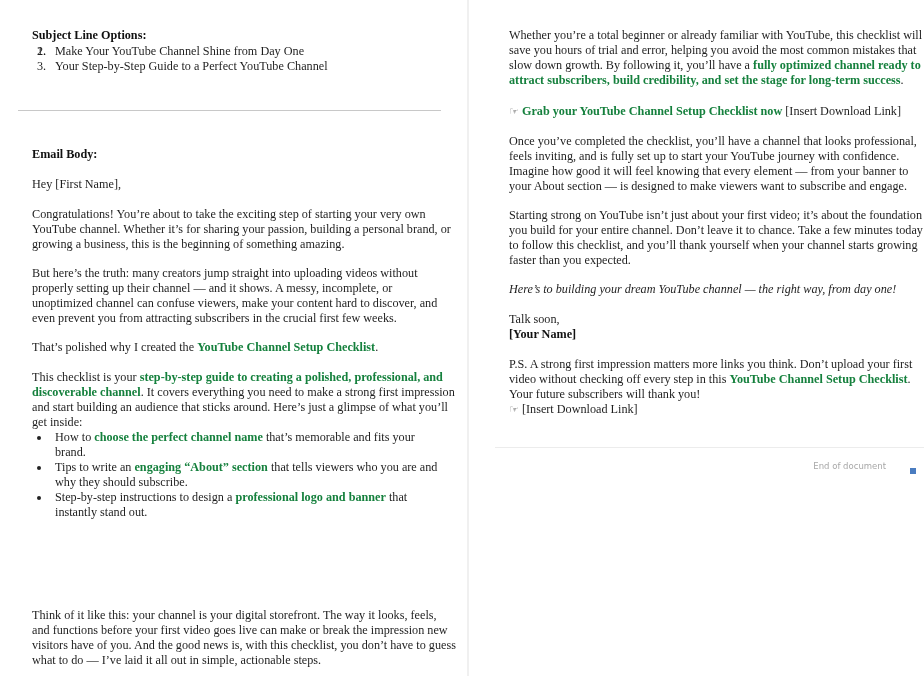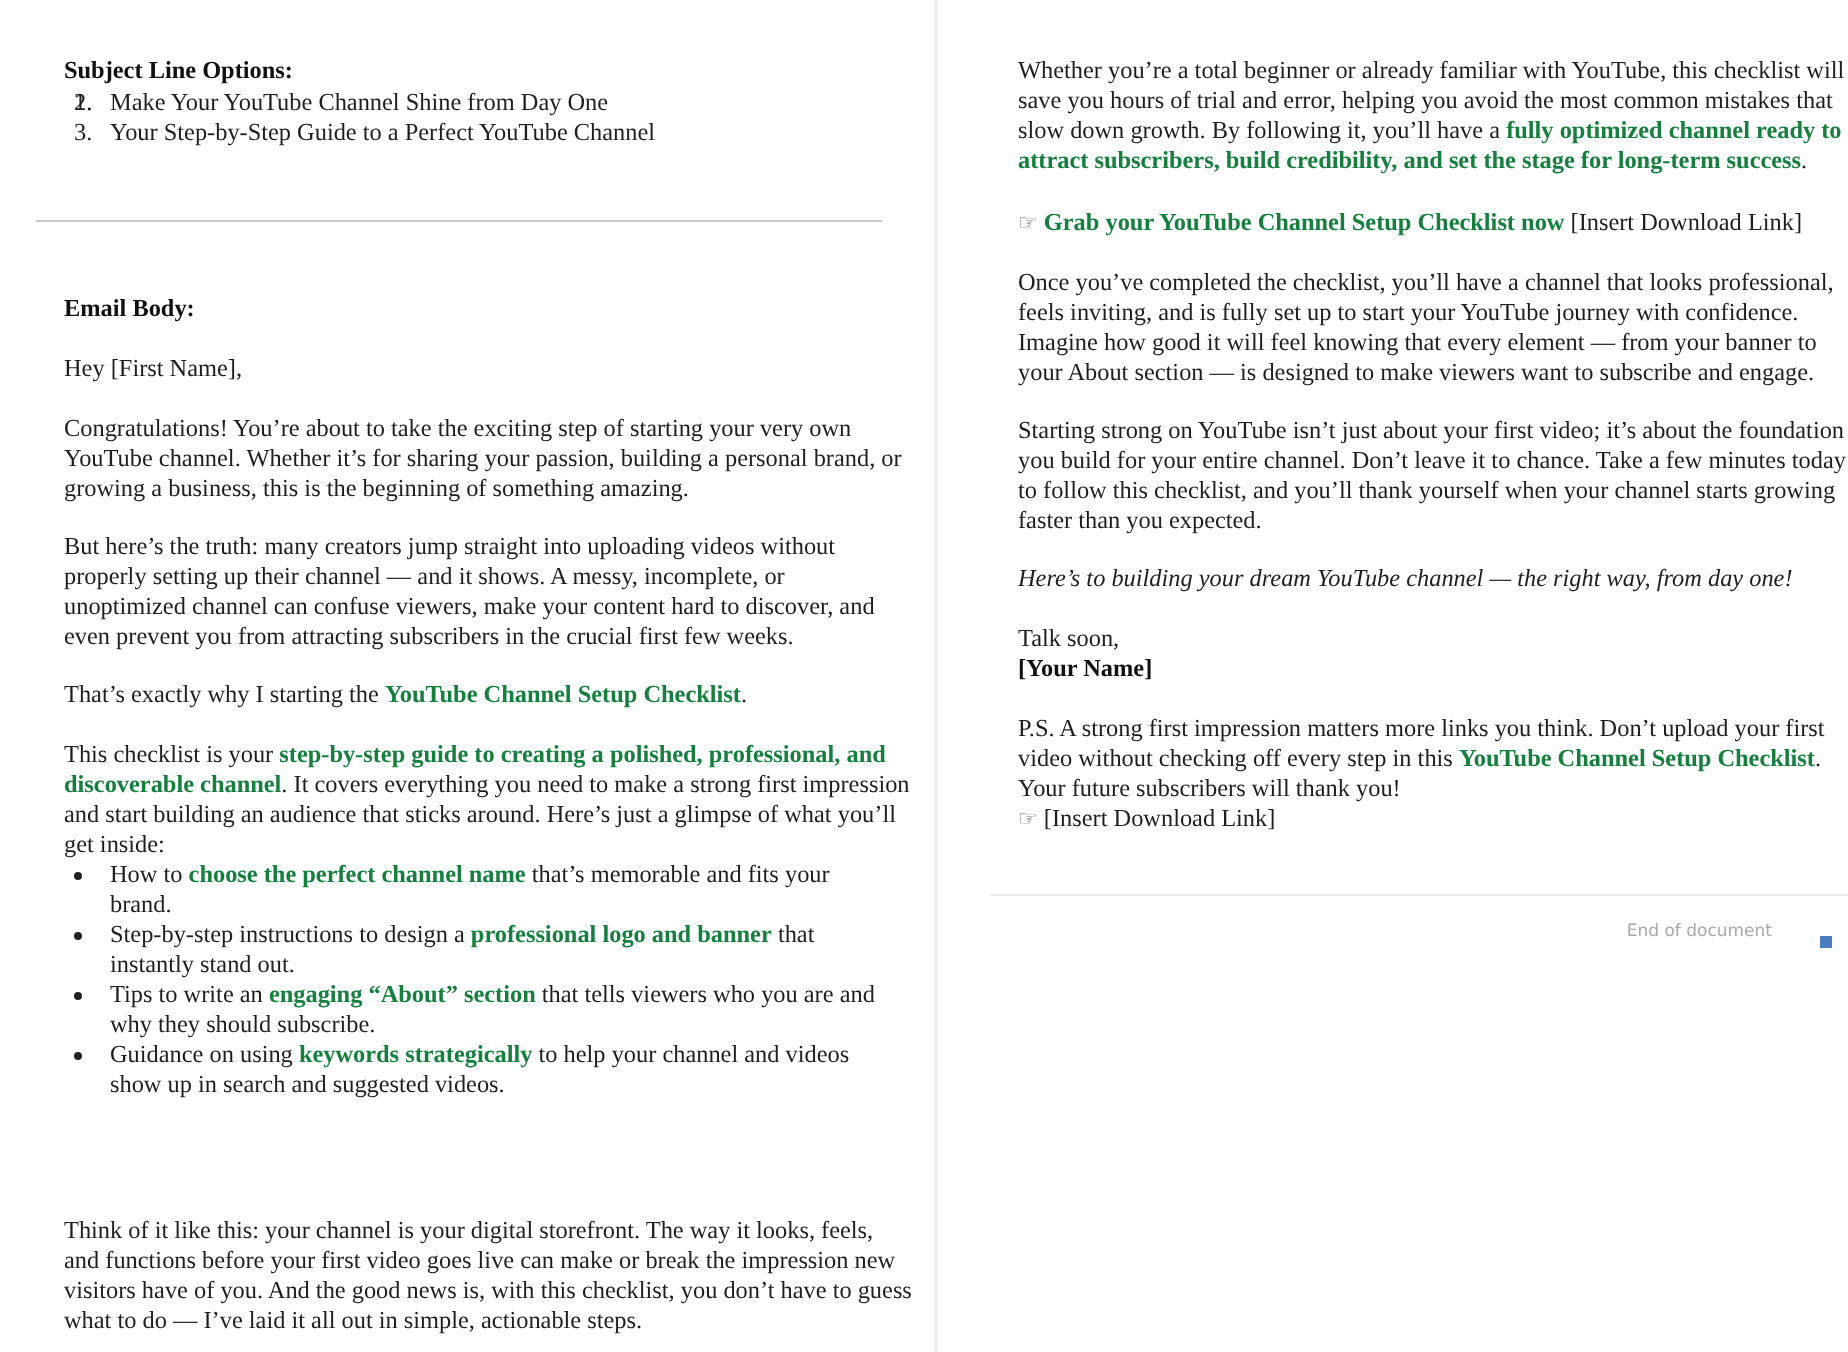--- a/index.html
+++ b/index.html
@@ -53,28 +53,27 @@
   <ol class="subjects" style="position:absolute;top:44px;width:424px;">
     <li><span class="num">1.</span></li>
     <li><span class="num">2.</span><span>Make Your YouTube Channel Shine from Day One</span></li>
     <li><span class="num">3.</span><span>Your Step-by-Step Guide to a Perfect YouTube Channel</span></li>
   </ol>
 
   <p class="heading" style="position:absolute;top:133px;">Email Body:</p>
   <p style="position:absolute;top:163px;">Hey [First Name],</p>
   <p style="position:absolute;top:193px;width:424px;">Congratulations! You’re about to take the exciting step of starting your very own YouTube channel. Whether it’s for sharing your passion, building a personal brand, or growing a business, this is the beginning of something amazing.</p>
   <p style="position:absolute;top:252px;width:424px;">But here’s the truth: many creators jump straight into uploading videos without properly setting up their channel — and it shows. A messy, incomplete, or unoptimized channel can confuse viewers, make your content hard to discover, and even prevent you from attracting subscribers in the crucial first few weeks.</p>
-  <p style="position:absolute;top:326px;width:424px;"><span>That’s exactly why I starting the </span><b>YouTube Channel Setup Checklist</b><span>.</span></p>
+  <p style="position:absolute;top:326px;width:424px;"><span>That’s polished why I created the </span><b>YouTube Channel Setup Checklist</b><span>.</span></p>
   <p style="position:absolute;top:356px;width:424px;"><span>This checklist is your </span><b>step-by-step guide to creating a polished, professional, and discoverable channel</b><span>. It covers everything you need to make a strong first impression and start building an audience that sticks around. Here’s just a glimpse of what you’ll get inside:</span></p>
 
   <ul class="bullets" style="position:absolute;top:430px;width:424px;">
     <li><span class="dot"></span><span>How to </span><b>choose the perfect channel name</b><span> that’s memorable and fits your brand.</span></li>
+    <li><span class="dot"></span><span>Tips to write an </span><b>engaging “About” section</b><span> that tells viewers who you are and why they should subscribe.</span></li>
     <li><span class="dot"></span><span>Step-by-step instructions to design a </span><b>professional logo and banner</b><span> that instantly stand out.</span></li>
-    <li><span class="dot"></span><span>Tips to write an </span><b>engaging “About” section</b><span> that tells viewers who you are and why they should subscribe.</span></li>
-    <li><span class="dot"></span><span>Guidance on using </span><b>keywords strategically</b><span> to help your channel and videos show up in search and suggested videos.</span></li>
   </ul>
 
   <p style="position:absolute;top:594px;width:424px;">Think of it like this: your channel is your digital storefront. The way it looks, feels, and functions before your first video goes live can make or break the impression new visitors have of you. And the good news is, with this checklist, you don’t have to guess what to do — I’ve laid it all out in simple, actionable steps.</p>
 </div>
 
 <div class="hr-left"></div>
 
 <div class="col col-right">
   <p style="position:absolute;top:14px;width:424px;"><span>Whether you’re a total beginner or already familiar with YouTube, this checklist will save you hours of trial and error, helping you avoid the most common mistakes that slow down growth. By following it, you’ll have a </span><b>fully optimized channel ready to attract subscribers, build credibility, and set the stage for long-term success</b><span>.</span></p>
 

